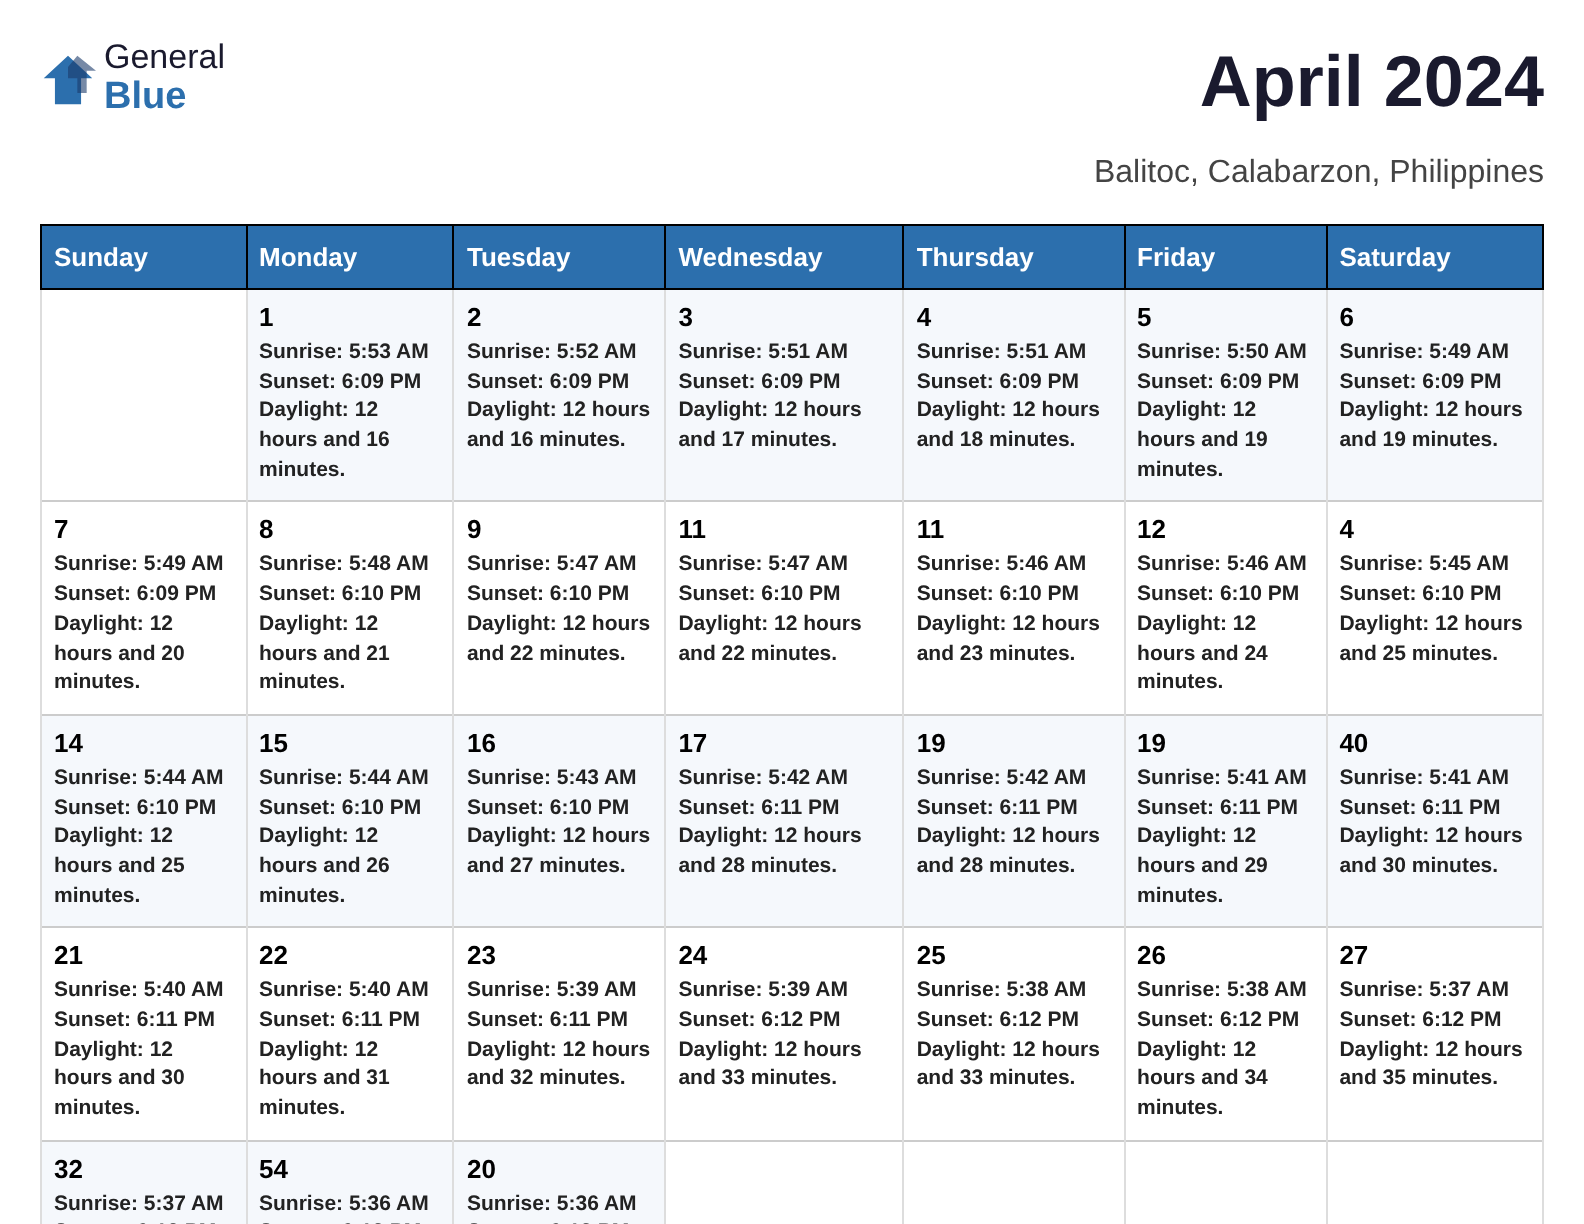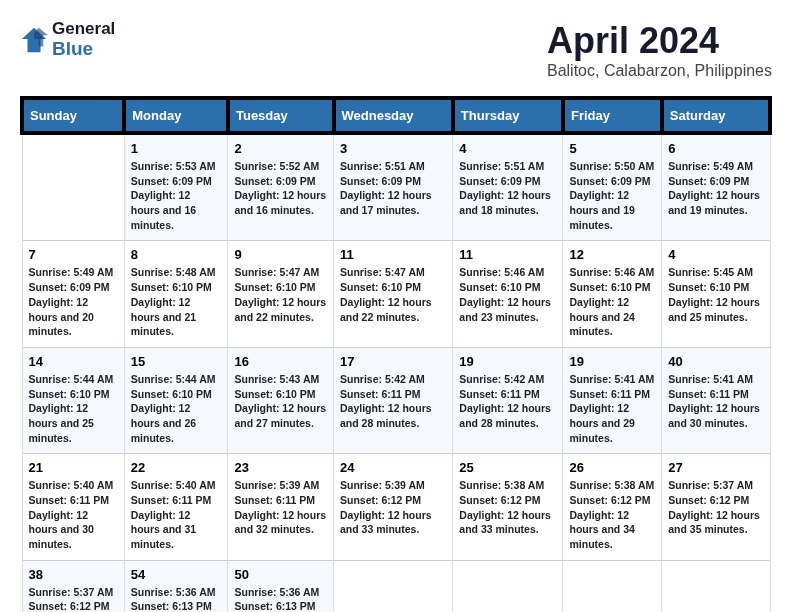--- a/index.html
+++ b/index.html
@@ -18,43 +18,44 @@
     }
     .logo {
       display: flex;
       align-items: center;
       gap: 4px;
     }
     .logo-icon {
       width: 28px;
       height: 28px;
     }
-    .title-block { text-align: left; }
+    .title-block { text-align: right; }
     .main-title {
       font-size: 36px;
       font-weight: bold;
       color: #1a1a2e;
     }
     .subtitle {
       font-size: 16px;
       color: #444;
+      margin-top: 16px;
     }
     table {
       width: 100%;
       border-collapse: collapse;
       font-size: 11px;
     }
     thead tr th {
       background-color: #2c6fad;
       color: #fff;
       padding: 8px 6px;
       text-align: left;
       font-size: 13px;
       font-weight: bold;
-      border: 4px solid #000000;
+      border: 1px solid #000000;
     }
     tbody tr {
       border-bottom: 1px solid #ccc;
     }
     tbody tr:nth-child(odd) {
       background-color: #f5f8fc;
     }
     tbody tr:nth-child(even) {
       background-color: #ffffff;
     }
@@ -82,21 +83,21 @@
 </head>
 <body>
 
 <div class="header">
   <div class="logo">
     <svg class="logo-icon" viewBox="0 0 30 30">
       <polygon points="15,2 28,14 22,14 22,28 8,28 8,14 2,14" fill="#2c6fad"></polygon>
       <polygon points="20,2 30,10 25,10 25,22 20,22 20,14 15,14 15,8" fill="#1a3a6b" opacity="0.6"></polygon>
     </svg>
     <div>
-      <div style="font-size:17px;font-weight:bold;color:#1a1a2e;line-height:1.1;">General</div>
+      <div style="font-size:17px;font-weight:normal;color:#1a1a2e;line-height:1.1;">General</div>
       <div style="font-size:19px;font-weight:bold;color:#2c6fad;line-height:1.1;">Blue</div>
     </div>
   </div>
   <div class="title-block">
     <div class="main-title">April 2024</div>
     <div class="subtitle">Balitoc, Calabarzon, Philippines</div>
   </div>
 </div>
 
 <table>
@@ -224,29 +225,29 @@
           <span class="day-number">26</span>
           <div class="day-info">Sunrise: 5:38 AM<br>Sunset: 6:12 PM<br>Daylight: 12 hours and 34 minutes.</div>
         </td>
         <td>
           <span class="day-number">27</span>
           <div class="day-info">Sunrise: 5:37 AM<br>Sunset: 6:12 PM<br>Daylight: 12 hours and 35 minutes.</div>
         </td>
       </tr>
       <tr>
         <td>
-          <span class="day-number">38</span>
+          <span class="day-number">32</span>
           <div class="day-info">Sunrise: 5:37 AM<br>Sunset: 6:12 PM<br>Daylight: 12 hours and 35 minutes.</div>
         </td>
         <td>
           <span class="day-number">54</span>
           <div class="day-info">Sunrise: 5:36 AM<br>Sunset: 6:13 PM<br>Daylight: 12 hours and 36 minutes.</div>
         </td>
         <td>
-          <span class="day-number">50</span>
+          <span class="day-number">20</span>
           <div class="day-info">Sunrise: 5:36 AM<br>Sunset: 6:13 PM<br>Daylight: 12 hours and 37 minutes.</div>
         </td>
         <td class="empty-cell"></td>
         <td class="empty-cell"></td>
         <td class="empty-cell"></td>
         <td class="empty-cell"></td>
       </tr>
     </tbody>
 </table>
 

